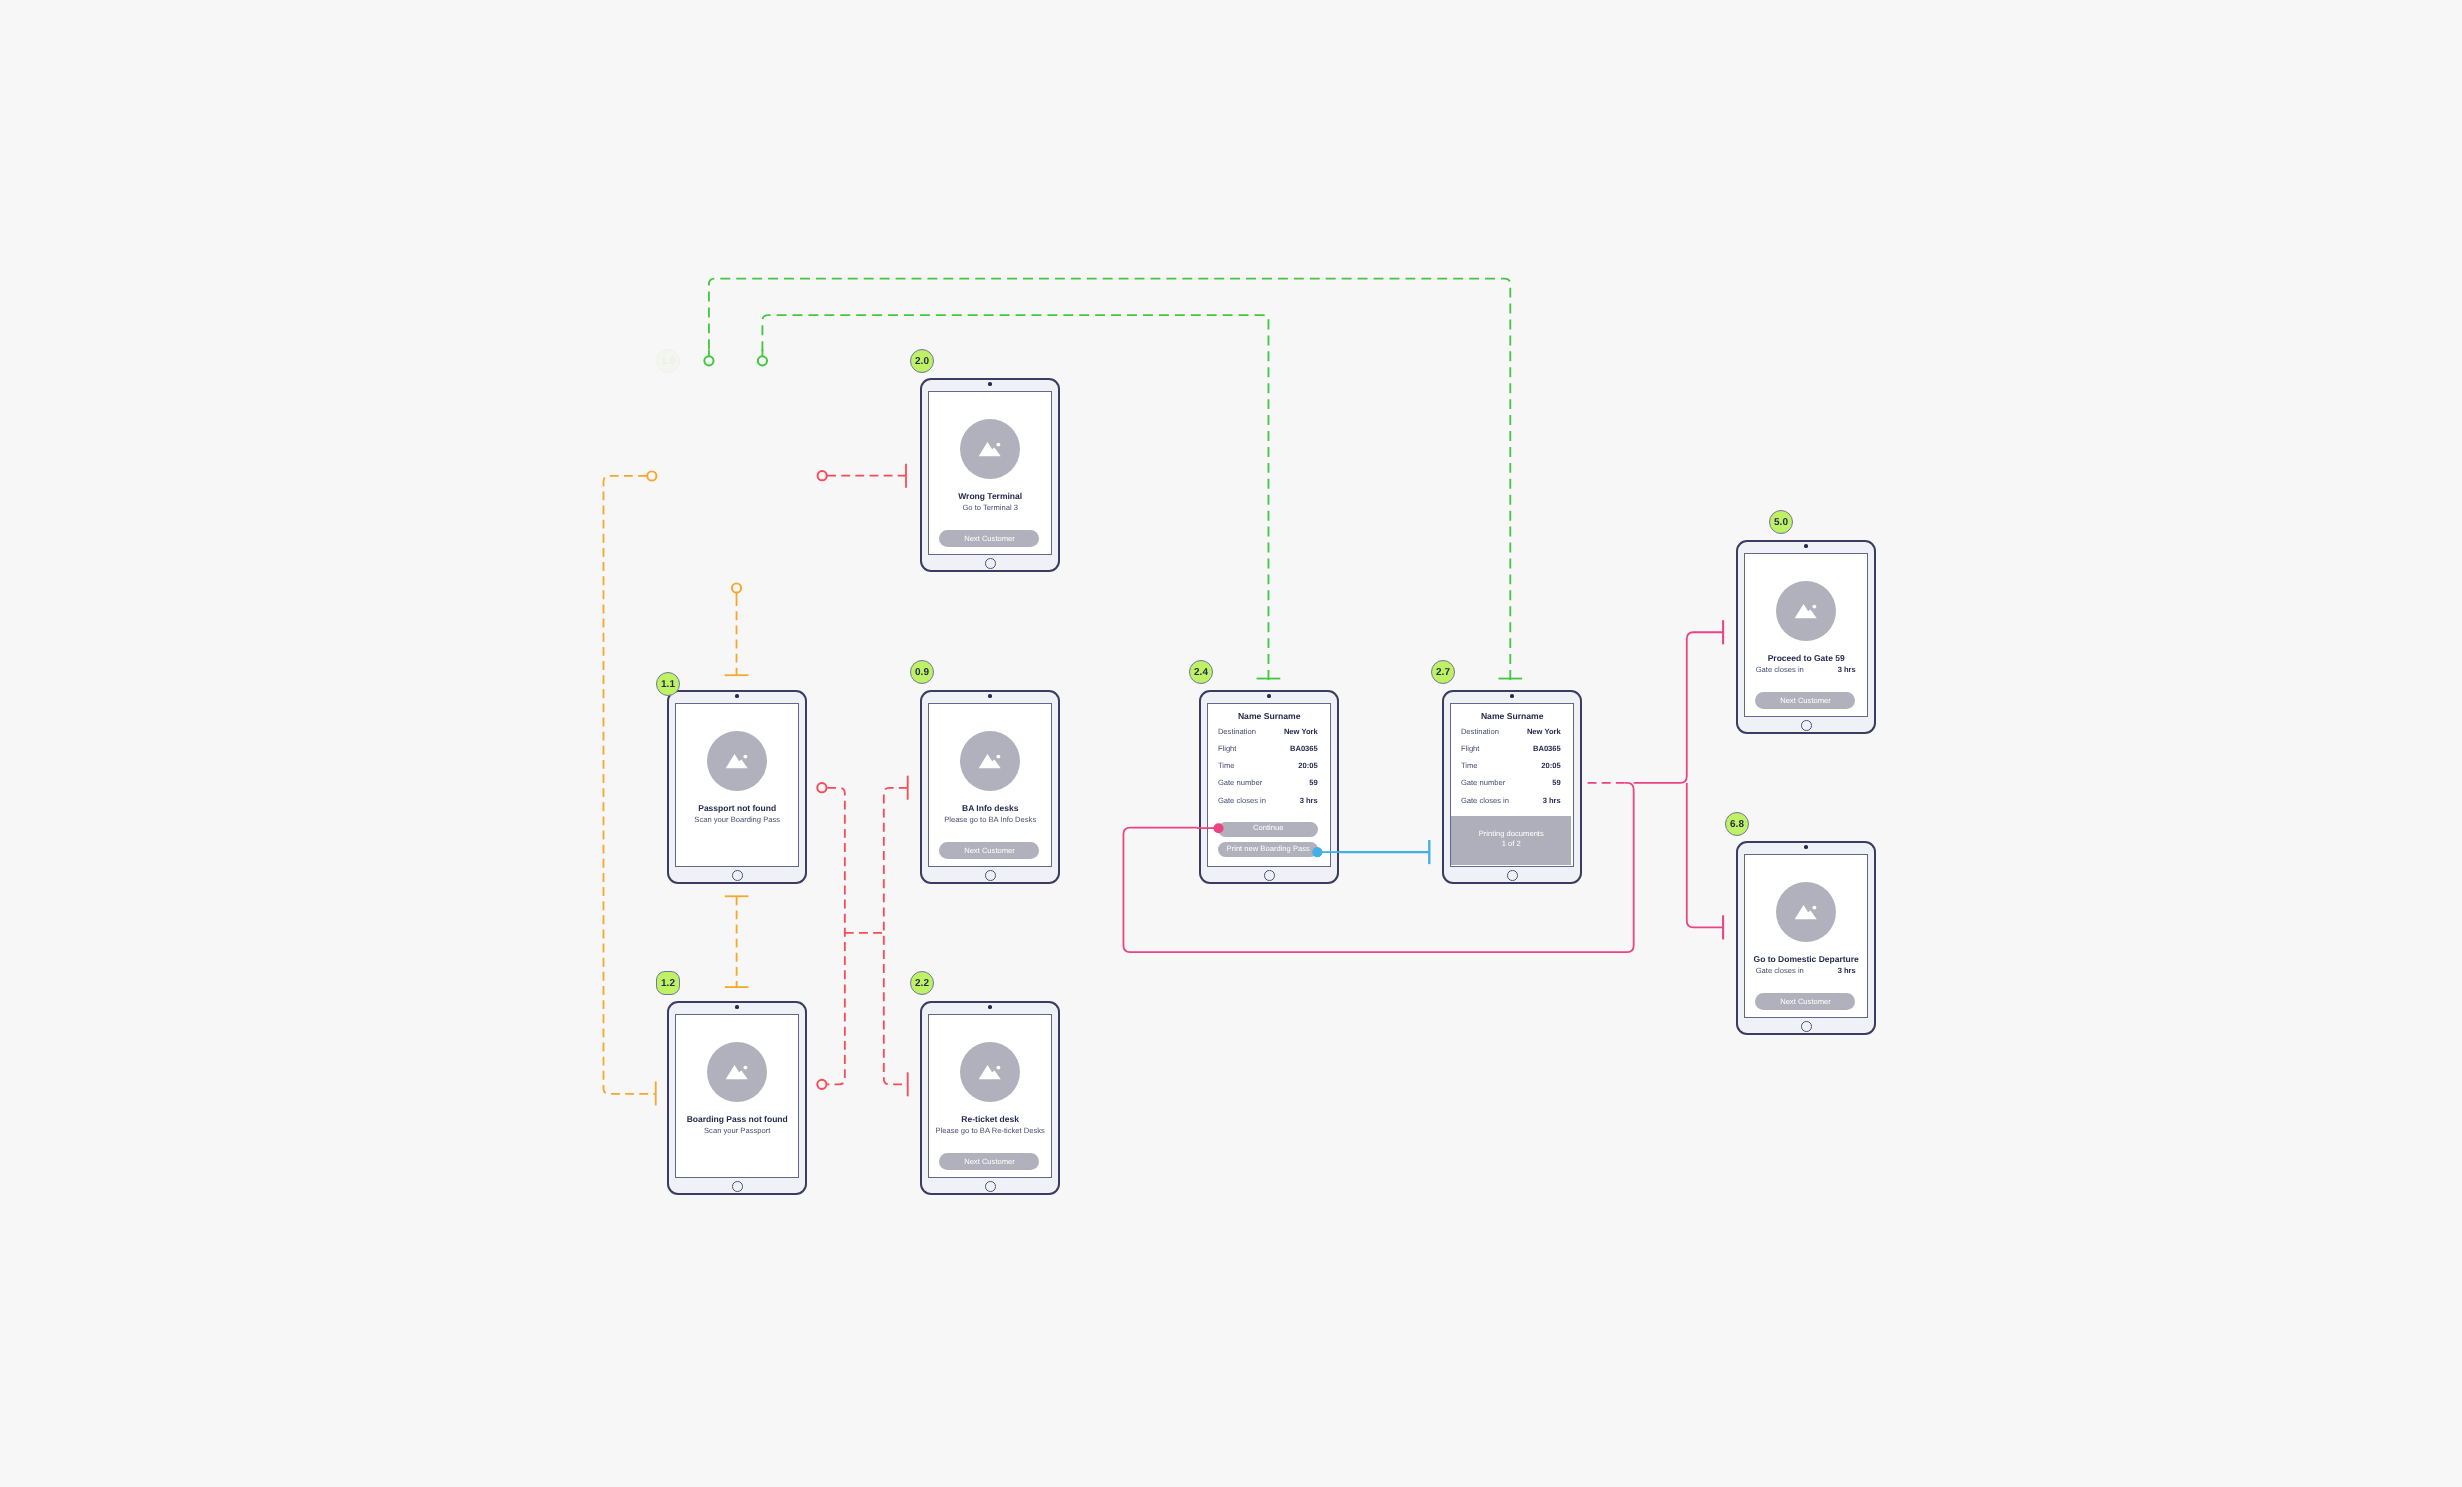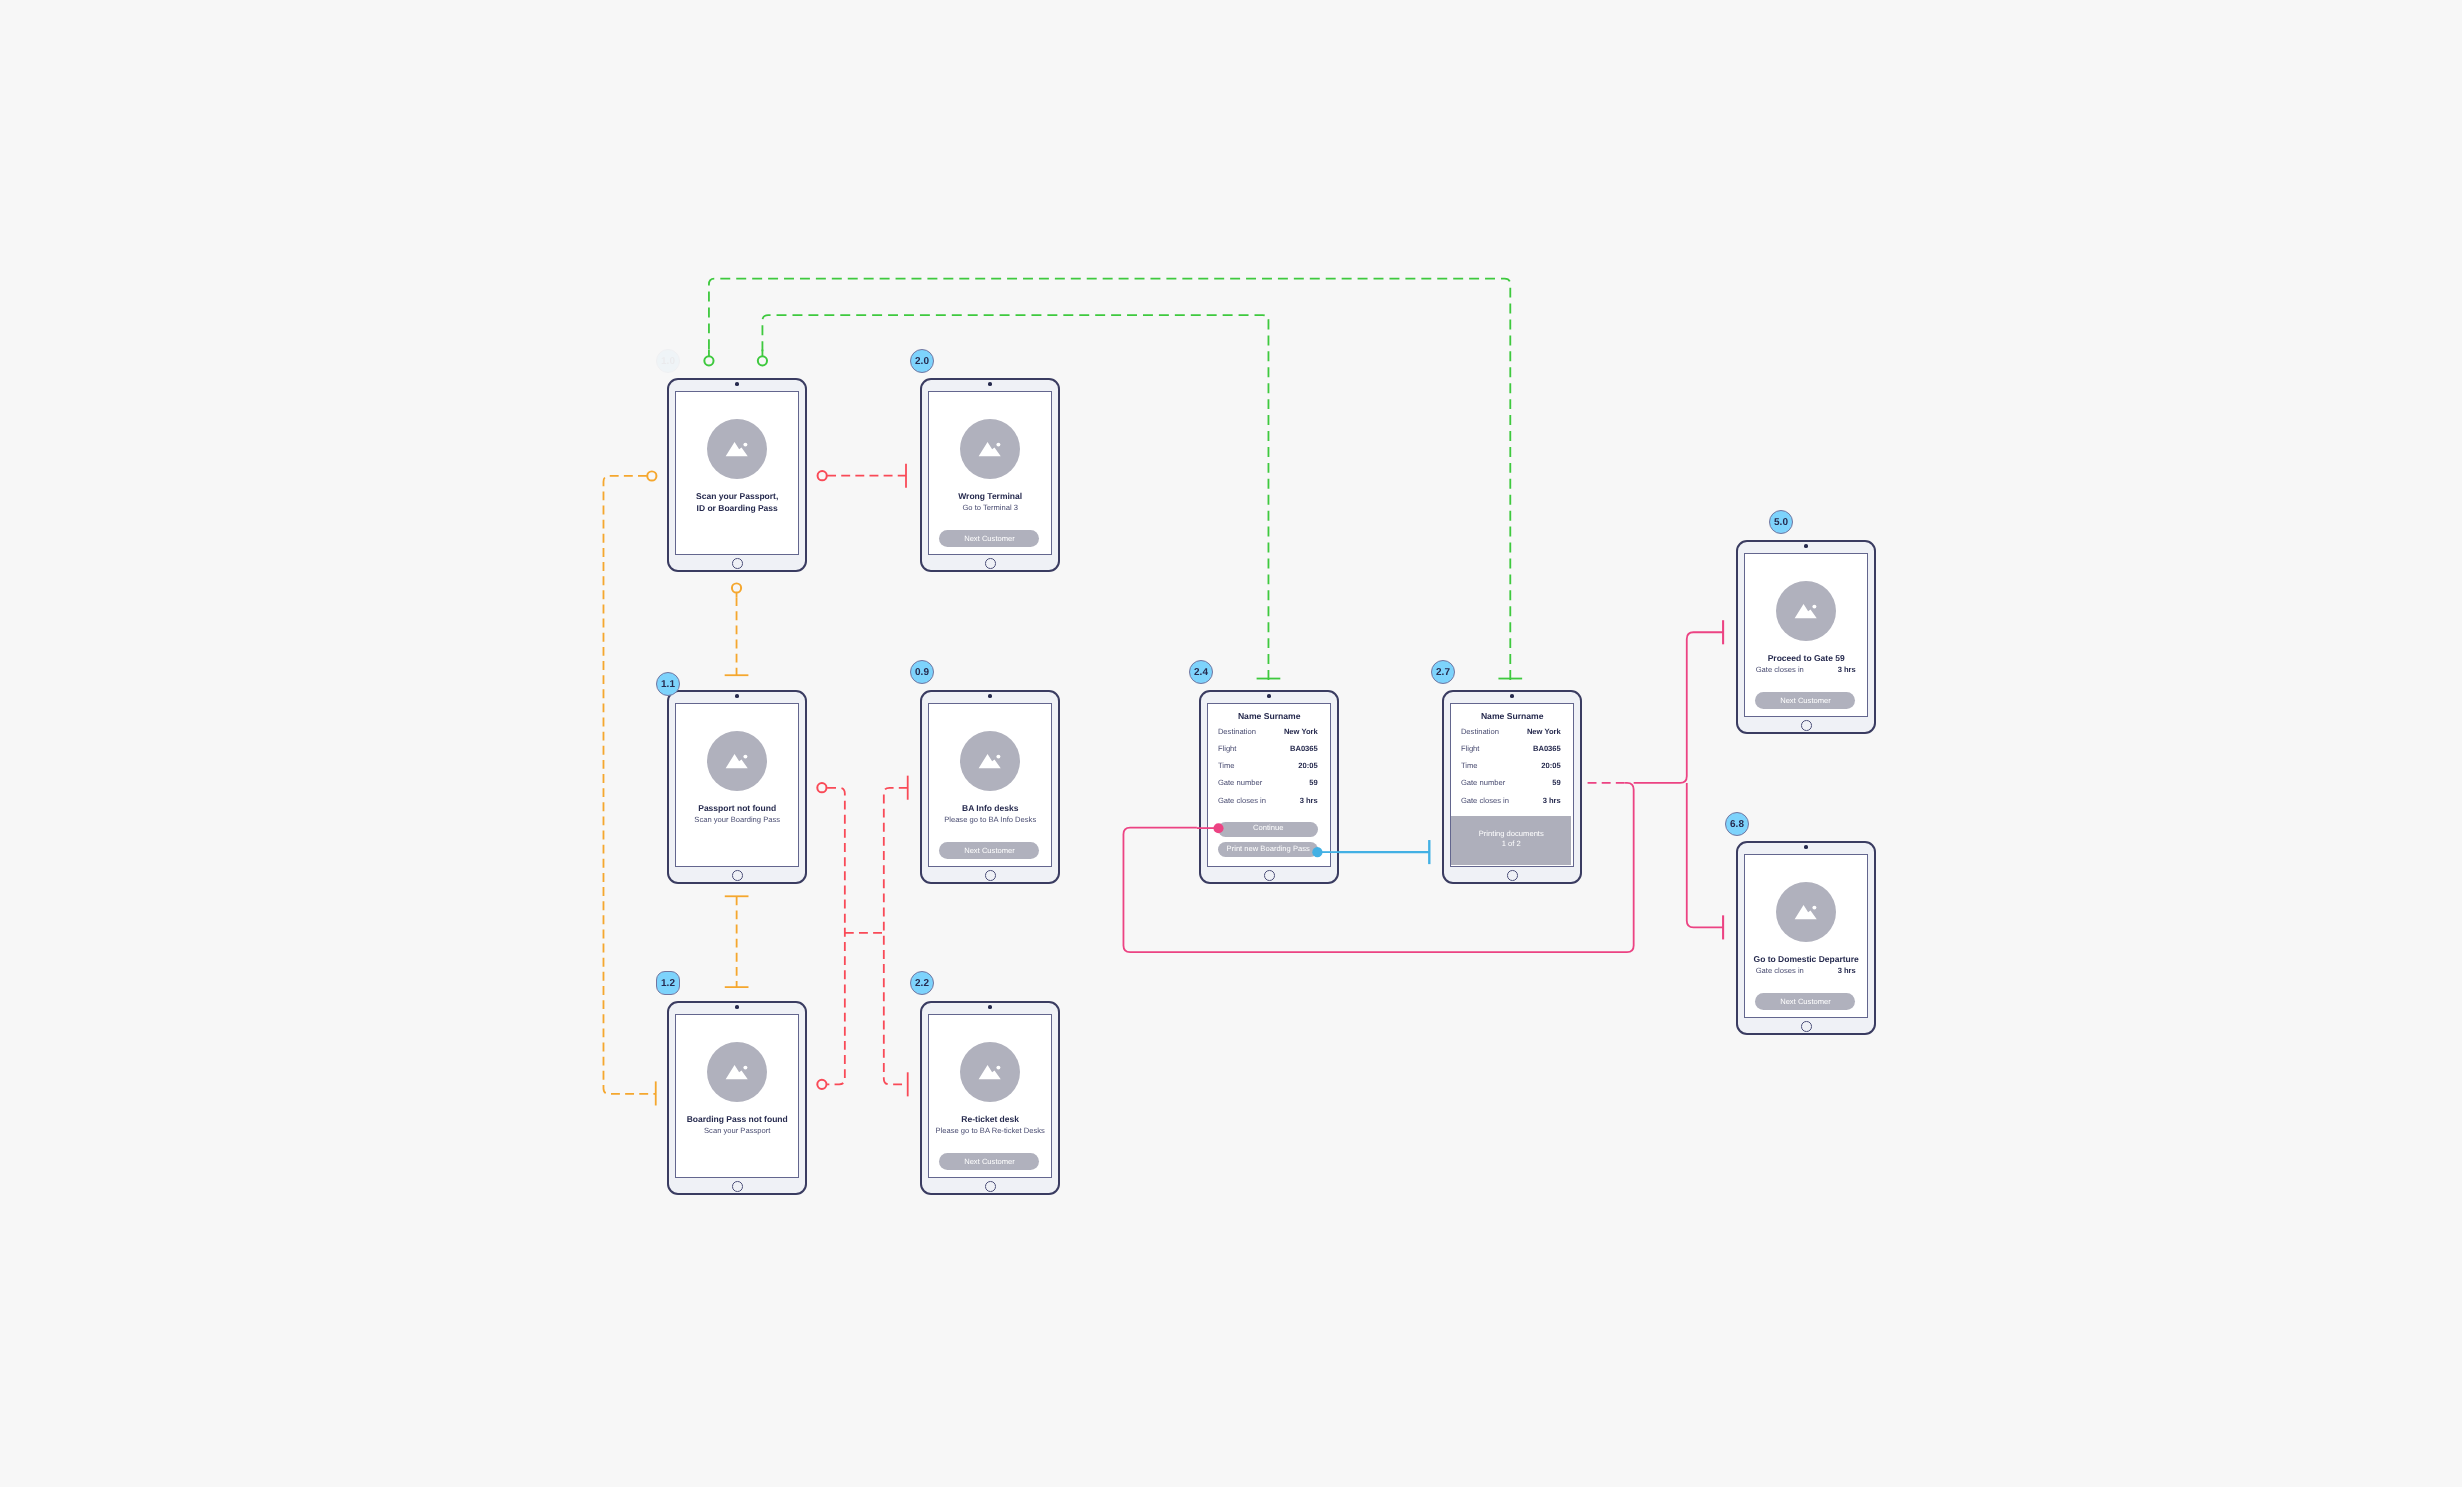--- a/index.html
+++ b/index.html
@@ -12,21 +12,21 @@
   .tablet{z-index:3;}
   .badge{z-index:4;}
 
   .tablet{position:absolute;box-sizing:border-box;border:2.2px solid #3a3c61;border-radius:11px;background:#eff1f6;}
   .cam{position:absolute;left:50%;top:2.3px;width:3.7px;height:3.7px;margin-left:-1.7px;border-radius:50%;background:#262a4e;}
   .home{position:absolute;left:50%;top:178px;width:10.7px;height:10.7px;margin-left:-4.8px;border-radius:50%;
         border:1.4px solid #4d5079;box-sizing:border-box;}
   .screen{position:absolute;left:6.2px;top:11px;width:124px;height:164px;
           border:1.4px solid #63668e;background:#fff;box-sizing:border-box;overflow:hidden;}
 
-  .badge{position:absolute;width:24px;height:24px;border-radius:50%;border:1.2px solid #7376a0;background:#7dd3fc;
+  .badge{position:absolute;width:24px;height:24px;border-radius:50%;border:1.2px solid #7376a0;background:#bef264;
      color:#262a4e;font-size:10px;font-weight:700;display:flex;align-items:center;justify-content:center;
      box-sizing:border-box;letter-spacing:0.1px;}
   .badge.faded{opacity:.055;}
 
   .ph{position:absolute;border-radius:50%;background:#b0b1bd;}
 
   .ttl{position:absolute;left:0;right:0;text-align:center;color:#262a4e;font-weight:700;white-space:nowrap;}
   .sub{position:absolute;left:0;right:0;text-align:center;color:#484b70;font-weight:400;white-space:nowrap;}
   .btn{position:absolute;border-radius:948px;background:#b0b1bd;}
   .btn span{position:absolute;left:0;right:0;text-align:center;color:#fff;white-space:nowrap;}
@@ -79,36 +79,20 @@
       <line x1="1816.9" y1="965.1999999999999" x2="1816.9" y2="990.6" stroke="#ec4383" stroke-width="2.2"></line>
       <path d="M1394 898.5 L1507.0 898.5" fill="none" stroke="#42b0e4" stroke-width="2.5" stroke-linecap="butt" stroke-linejoin="round"></path>
       <line x1="1507.1" y1="885.8" x2="1507.1" y2="911.2" stroke="#42b0e4" stroke-width="2.5"></line>
     </svg>
   <svg id="flowtop" viewBox="0 0 2596 1568">
       <path d="M1262 873.2 L1280.6 873.2" fill="none" stroke="#ec4383" stroke-width="1.9" stroke-linecap="butt" stroke-linejoin="round"></path>
       <circle cx="1284.8" cy="873.4" r="5.35" fill="#ec4383"></circle>
       <path d="M1389 898.5 L1412 898.5" fill="none" stroke="#42b0e4" stroke-width="1.9" stroke-linecap="butt" stroke-linejoin="round"></path>
       <circle cx="1389.1" cy="898.6" r="5.4" fill="#42b0e4"></circle>
     </svg>
-<div class="tablet" style="left: 667px; top: 378px; width: 140px; height: 194px;">
-      <div class="cam"></div>
-      <div class="home"></div>
-      <div class="screen">
-        <div class="ph" style="left: 31px; top: 26.6px; width: 60px; height: 60px;">
-          <svg width="60" height="60" viewBox="0 0 100 100" style="display:block">
-            <path fill="#ffffff" d="M31.1 62.0 L45.9 38.4 L53.6 50.5 L57.5 47.7 L67.9 62.0 Z"></path>
-            <circle fill="#ffffff" cx="64.0" cy="42.7" r="3.3"></circle>
-          </svg>
-        </div>
-        <div class="ttl" style="font-size: 8.5px; line-height: 11.8px; top: 99px;">
-          <div style="white-space: nowrap;">Scan your Passport,</div>
-          <div style="white-space: nowrap;">ID or Boarding Pass</div>
-        </div>
-      </div>
-    </div>
     <div class="badge faded" style="left: 656px; top: 349px;">1.0</div>
     <div class="tablet" style="left: 920px; top: 378px; width: 140px; height: 194px;">
       <div class="cam"></div>
       <div class="home"></div>
       <div class="screen">
         <div class="ph" style="left: 31px; top: 26.6px; width: 60px; height: 60px;">
           <svg width="60" height="60" viewBox="0 0 100 100" style="display:block">
             <path fill="#ffffff" d="M31.1 62.0 L45.9 38.4 L53.6 50.5 L57.5 47.7 L67.9 62.0 Z"></path>
             <circle fill="#ffffff" cx="64.0" cy="42.7" r="3.3"></circle>
           </svg>

